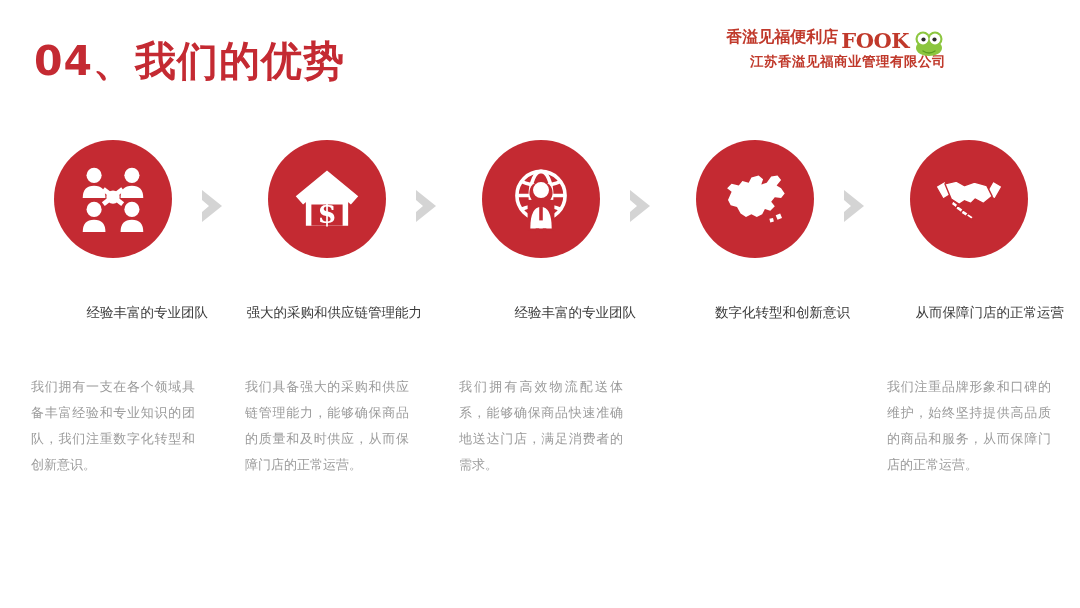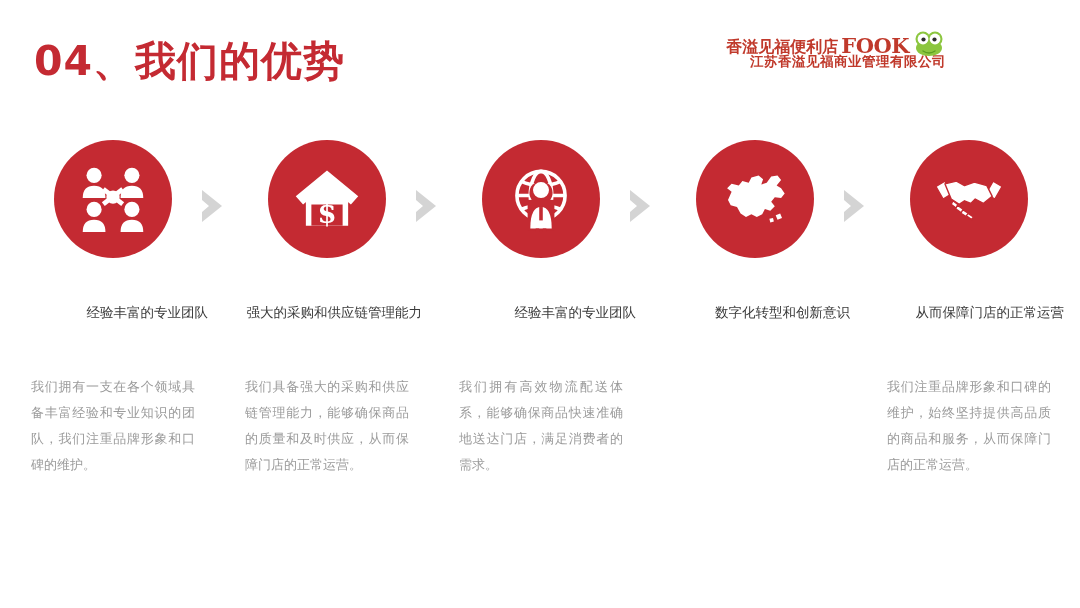--- a/index.html
+++ b/index.html
@@ -48,21 +48,21 @@
 
   
   .logo-block {
     position: absolute;
     right: 16px;
     top: 14px;
     text-align: right;
   }
   .logo-row {
     display: flex;
-    align-items: flex-end;
+    align-items: flex-start;
     justify-content: flex-end;
     gap: 3px;
   }
   .logo-cn-shop {
     font-size: 16px;
     font-weight: bold;
     color: #C0392B;
     letter-spacing: 0px;
     line-height: 1;
     font-family: "DejaVu Sans", sans-serif;
@@ -193,21 +193,21 @@
             <circle cx="57" cy="48" r="8"></circle>
             <path d="M45 72 q0 -13 12 -13 q12 0 12 13 z"></path>
             <rect x="24" y="32" width="26" height="5" transform="rotate(38 37 34.5)"></rect>
             <rect x="24" y="32" width="26" height="5" transform="rotate(-38 37 34.5)"></rect>
             <circle cx="37" cy="35" r="7"></circle>
           </g>
         </svg>
       </span>
     </div>
     <div class="col-heading">经验丰富的专业团队</div>
-    <div class="col-body">我们拥有一支在各个领域具备丰富经验和专业知识的团队，我们注重品牌形象和口碑的维护。</div>
+    <div class="col-body">我们拥有一支在各个领域具备丰富经验和专业知识的团队，我们注重数字化转型和创新意识。</div>
   </div>
 
   <div class="chev" style="left:196px;">
     <svg viewBox="0 0 34 38" width="34" height="38" aria-hidden="true">
       <path d="M6 3 L26 19 L6 35 L6 25 L13 19 L6 13 Z" fill="#D4D4D4"></path>
     </svg>
   </div>
 
   <div class="col" style="left:232px;">
     <div class="circle">

